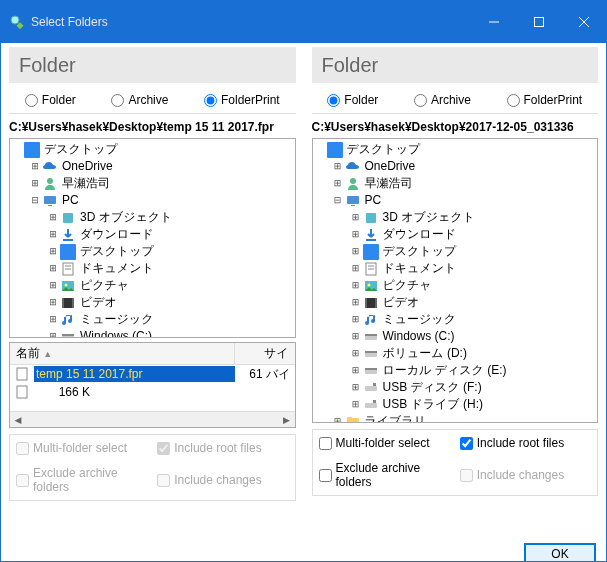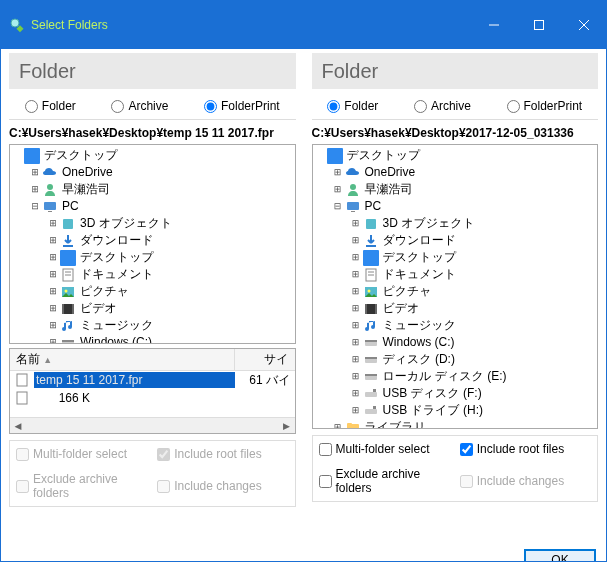--- a/index.html
+++ b/index.html
@@ -1,17 +1,17 @@
 <!DOCTYPE html>
 <html><head>
 <meta charset="utf-8">
 <style>
 * { box-sizing: border-box; margin: 0; padding: 0; font-family: "Segoe UI", "Meiryo", sans-serif; font-size: 12px; }
 body { background: #fff; width: 607px; height: 562px; overflow: hidden; border: 1px solid #1a6fd4; }
-.titlebar { background: #1a6fd4; height: 48px; display: flex; align-items: center; color: #bef264; padding: 0 0 0 8px; }
+.titlebar { background: #1a6fd4; height: 42px; display: flex; align-items: center; color: #e5e5e5; padding: 0 0 0 8px; }
 .titlebar .app-icon { width: 16px; height: 16px; margin-right: 6px; }
 .titlebar .title { flex: 1; font-size: 12px; }
 .titlebar .win-btn { width: 45px; height: 30px; display: flex; align-items: center; justify-content: center; color: #fff; }
 .titlebar .win-btn svg { width: 10px; height: 10px; }
 .content { display: flex; height: calc(100% - 30px); }
 .pane { flex: 1; display: flex; flex-direction: column; padding: 4px 8px 8px 8px; }
 .pane:first-child { border-right: 0; }
 .section-header { background: #e9e9e9; height: 36px; display: flex; align-items: center; padding: 0 10px; color: #666; font-size: 20px; margin-bottom: 6px; }
 .radio-row { display: flex; align-items: center; gap: 4px; padding: 4px 0 6px 0; border-bottom: 1px solid #ddd; margin-bottom: 4px; justify-content: space-around; }
 .radio-item { display: flex; align-items: center; gap: 4px; }
@@ -28,21 +28,21 @@
 .list-box { border: 1px solid #aaa; background: #fff; margin-top: 4px; height: 86px; display: flex; flex-direction: column; }
 .list-header { display: flex; background: #f5f5f5; border-bottom: 1px solid #ddd; }
 .list-header .col { padding: 2px 6px; font-size: 12px; border-right: 1px solid #ddd; }
 .list-header .col.name { flex: 1; }
 .list-header .col.size { width: 60px; text-align: right; border-right: none; }
 .list-body { flex: 1; overflow: hidden; }
 .list-row { display: flex; align-items: center; height: 18px; }
 .list-row .icon { width: 16px; height: 16px; margin: 0 4px; flex-shrink: 0; }
 .list-row .fname { flex: 1; padding: 1px 2px; font-size: 12px; white-space: nowrap; overflow: hidden; }
 .list-row .fsize { width: 60px; text-align: right; padding-right: 4px; font-size: 12px; }
-.list-row.selected .fname { background: #0a63c9; color: #e5e5e5; }
+.list-row.selected .fname { background: #0a63c9; color: #fde047; }
 .list-scroll { height: 16px; background: #f0f0f0; border-top: 1px solid #ddd; display: flex; align-items: center; }
 .list-scroll .arrow { width: 16px; text-align: center; color: #666; font-size: 9px; }
 .list-scroll .track { flex: 1; }
 .options { border: 1px solid #ddd; margin-top: 6px; padding: 6px; display: grid; grid-template-columns: 1fr 1fr; gap: 11px 10px; }
 .options.disabled { color: #aaa; }
 .options.disabled input { accent-color: #aaa; }
 .opt { display: flex; align-items: center; gap: 4px; font-size: 12px; }
 .opt input { width: 13px; height: 13px; }
 .btn-row { display: flex; justify-content: flex-end; gap: 8px; margin-top: 8px; padding-right: 2px; }
 .btn { min-width: 72px; height: 22px; border: 1px solid #adadad; background: #e1e1e1; font-size: 12px; display: flex; align-items: center; justify-content: center; margin-top: 39px; }
@@ -372,21 +372,21 @@
                               <rect x="2" y="5" width="12" height="2" fill="#888"></rect>
                             </svg></span>
                           <span class="label">Windows (C:)</span>
                         </li>
               <li>
                           <span class="twisty">⊞</span>
                           <span class="icon"><svg viewBox="0 0 16 16">
                               <rect x="2" y="5" width="12" height="6" fill="#ccc" rx="1"></rect>
                               <rect x="2" y="5" width="12" height="2" fill="#888"></rect>
                             </svg></span>
-                          <span class="label">ディスク (D:)</span>
+                          <span class="label">ボリューム (D:)</span>
                         </li>
               <li>
                           <span class="twisty">⊞</span>
                           <span class="icon"><svg viewBox="0 0 16 16">
                               <rect x="2" y="5" width="12" height="6" fill="#ccc" rx="1"></rect>
                               <rect x="2" y="5" width="12" height="2" fill="#888"></rect>
                             </svg></span>
                           <span class="label">ローカル ディスク (E:)</span>
                         </li>
               <li>

